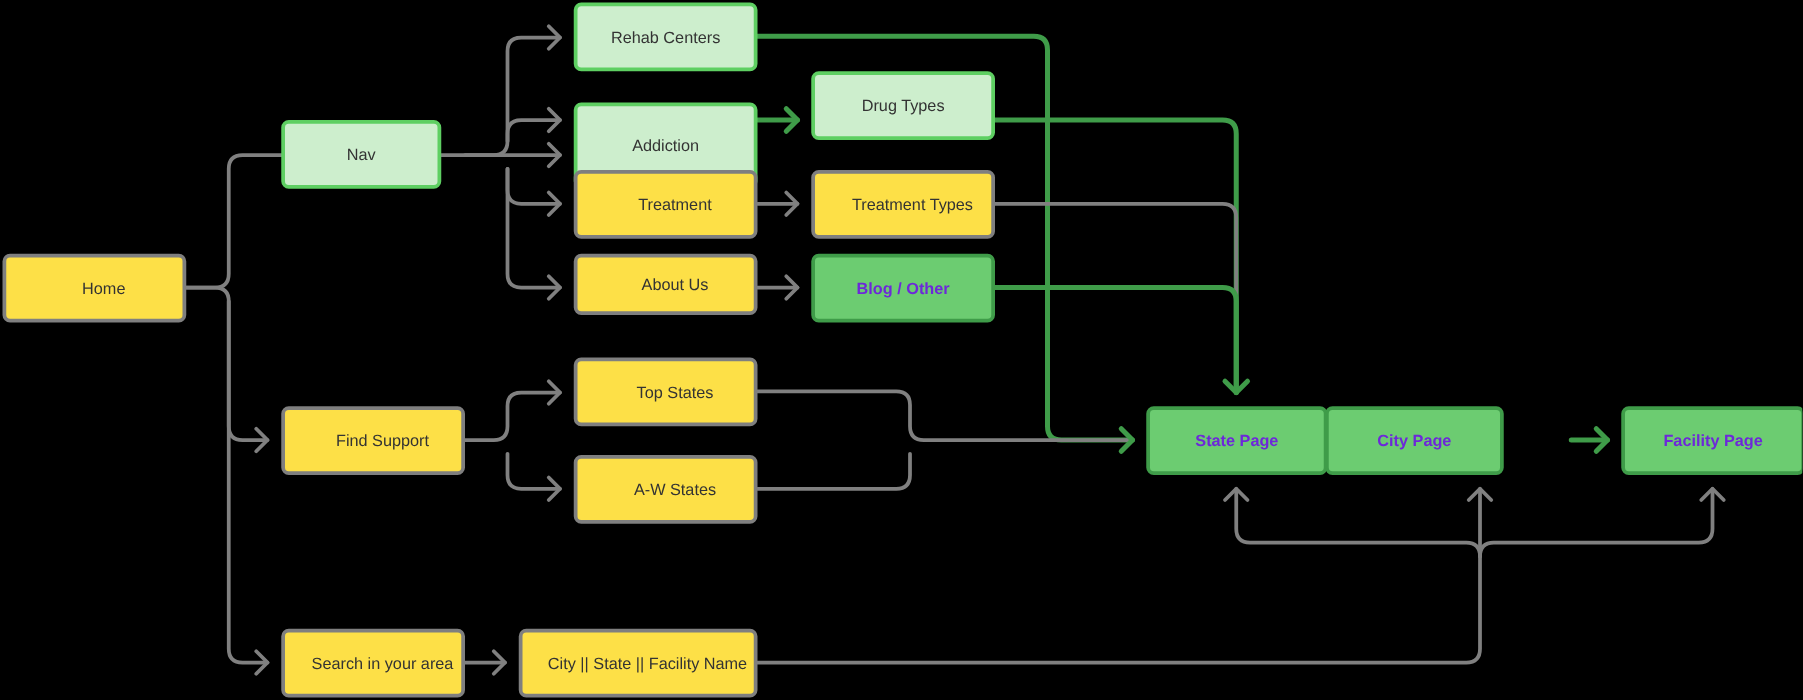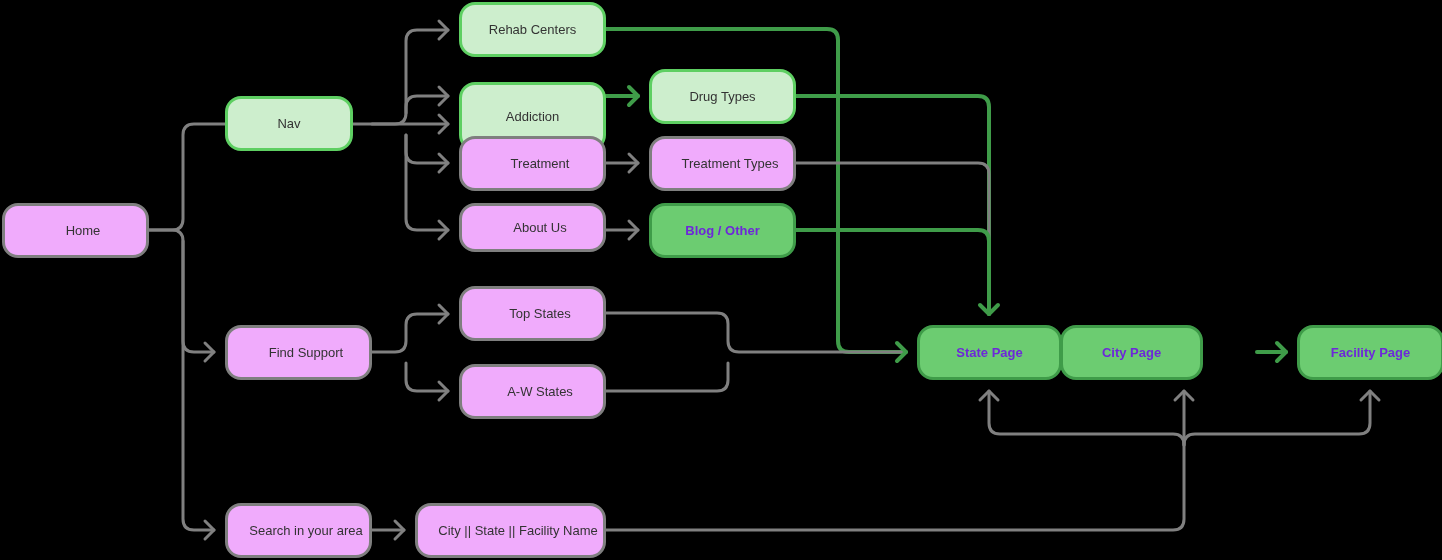--- a/index.html
+++ b/index.html
@@ -22,31 +22,31 @@
     width: 1442px;
     height: 560px;
   }
   .node {
     position: absolute;
     box-sizing: border-box;
     display: flex;
     align-items: center;
     justify-content: center;
     text-align: right;
-    border-radius: 16px;
+    border-radius: 6px;
     line-height: 1.2;
   }
   .node .lbl {
     display: block;
     padding: 0 6px;
     white-space: nowrap;
   }
   
   .n-plain {
-    background: #f0abfc;
+    background: #fde047;
     border: 3px solid #7f7f7f;
     color: #333333;
     font-size: 13px;
     font-weight: 400;
     padding-left: 15px;
   }
   
   .n-light {
     background: #cdeecd;
     border: 3px solid #5ecf62;
@@ -144,21 +144,21 @@
       </div>
       <div class="node n-plain" style="left: 459px; top: 286px; width: 147px; height: 55px;">
         <span class="lbl">Top States</span>
       </div>
       <div class="node n-plain" style="left: 459px; top: 364px; width: 147px; height: 55px;">
         <span class="lbl">A-W States</span>
       </div>
       <div class="node n-plain" style="left: 415px; top: 503px; width: 191px; height: 55px;">
         <span class="lbl">City || State || Facility Name</span>
       </div>
-      <div class="node n-light" style="left: 649px; top: 69px; width: 147px; height: 55px;">
+      <div class="node n-light" style="left: 649px; top: 57px; width: 147px; height: 55px;">
         <span class="lbl">Drug Types</span>
       </div>
       <div class="node n-plain" style="left: 649px; top: 136px; width: 147px; height: 55px;">
         <span class="lbl">Treatment Types</span>
       </div>
       <div class="node n-solid" style="left: 649px; top: 203px; width: 147px; height: 55px;">
         <span class="lbl">Blog / Other</span>
       </div>
       <div class="node n-solid" style="left: 917px; top: 325px; width: 145px; height: 55px;">
         <span class="lbl">State Page</span>

